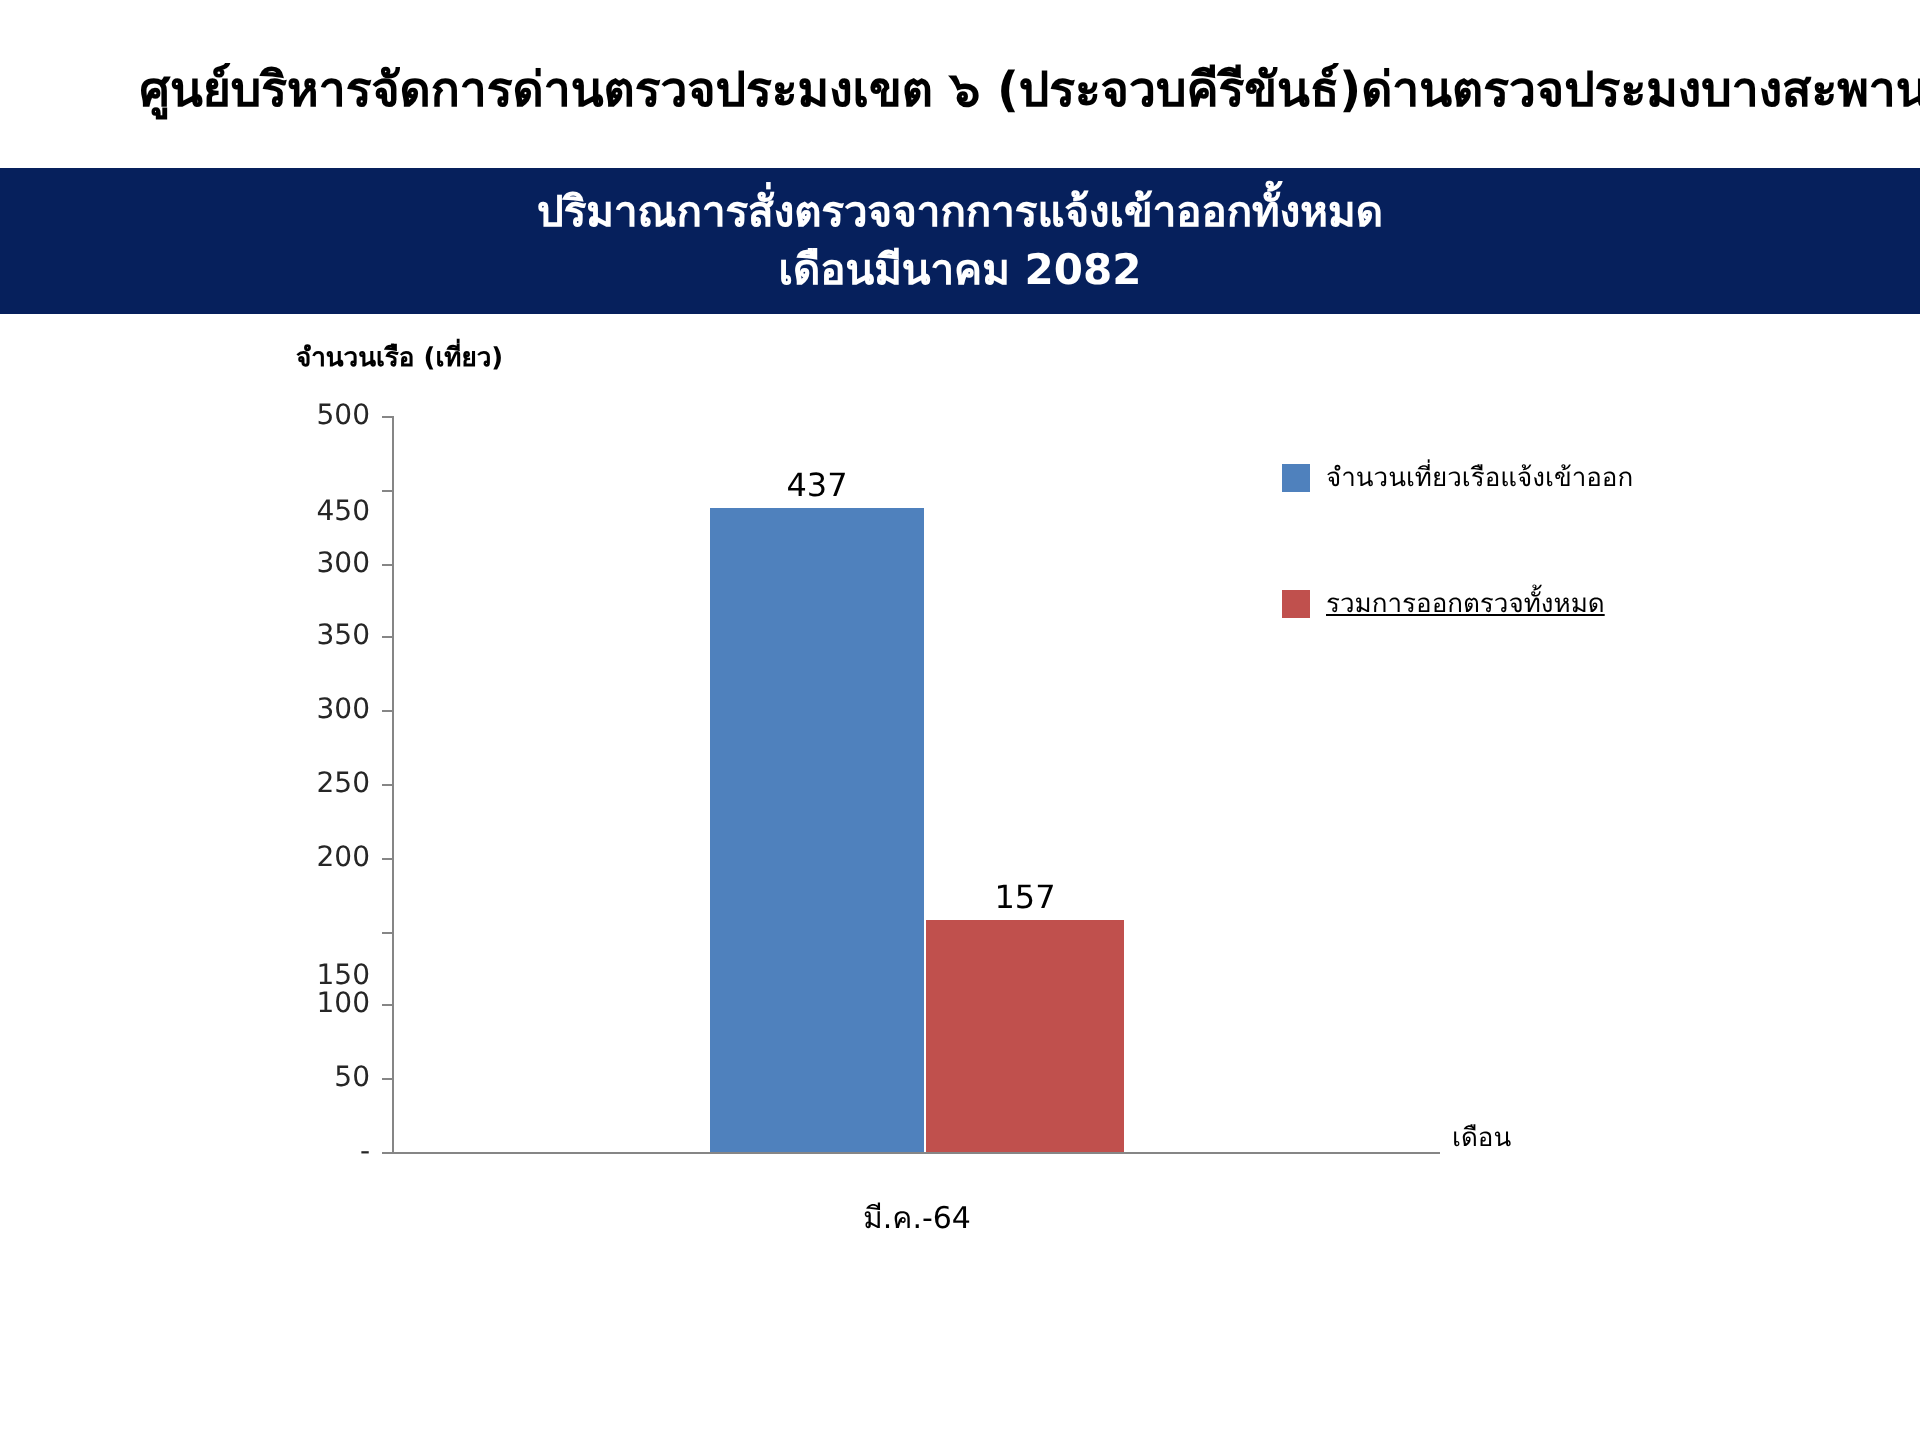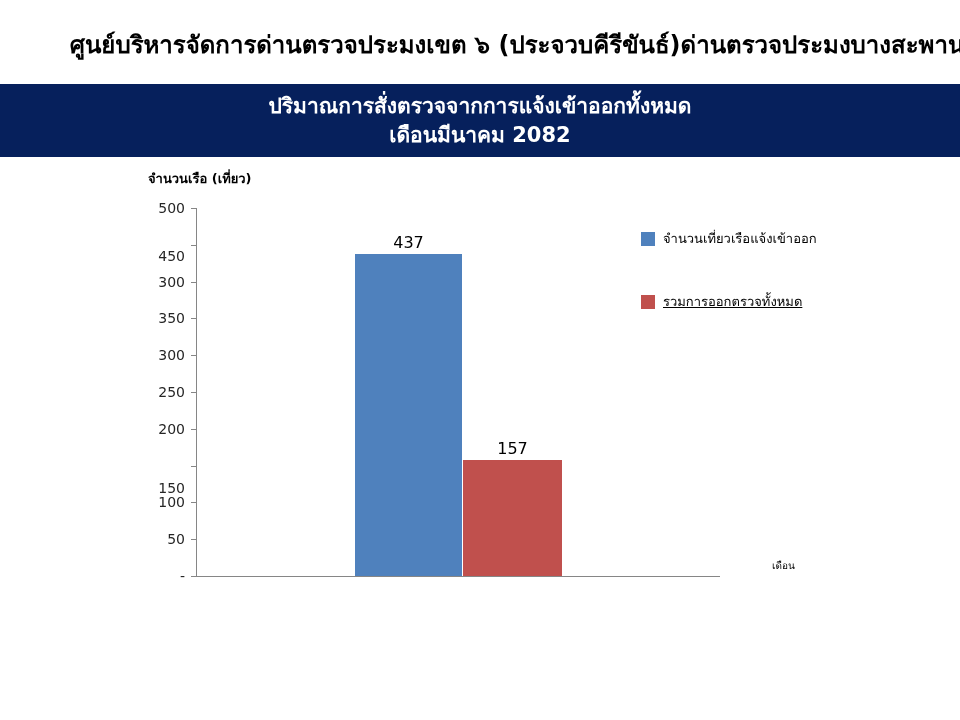--- a/index.html
+++ b/index.html
@@ -128,24 +128,23 @@
     width: 207px;
     text-align: center;
     font-size: 15px;
     color: #000000;
   }
 
   .x-axis-title {
     position: absolute;
     left: 726px;
     top: 558px;
-    font-size: 10px;
-    color: #000000;
-    white-space: nowrap;
-    margin-left: 46px;
+    font-size: 13px;
+    color: #000000;
+    white-space: nowrap;
   }
 
   
   .legend {
     position: absolute;
     left: 641px;
     top: 228px;
     width: 300px;
   }
   .legend-item {
@@ -209,20 +208,21 @@
       <div class="y-label" style="left: 135px; top: 569px; position: absolute; width: 50px;">-</div>
     </div>
 
   <div id="bars">
       <div class="bar bar-blue" style="left: 355px; width: 107px; top: 254.368px; height: 321.632px; background: rgb(79, 129, 189);"></div>
       <div class="bar-value" style="left: 355px; width: 107px; top: 235.368px;">437</div>
       <div class="bar bar-red" style="left: 463px; width: 99px; top: 460.448px; height: 115.552px; background: rgb(192, 80, 77);"></div>
       <div class="bar-value" style="left: 463px; width: 99px; top: 441.448px;">157</div>
     </div>
 
+  <div class="cat-label">มี.ค.-64</div>
 
   <div class="x-axis-title">เดือน</div>
 
   <div class="legend">
     <div class="legend-item first">
       <span class="legend-swatch" id="sw0" style="background: rgb(79, 129, 189);"></span>
       <span class="legend-label">จำนวนเที่ยวเรือแจ้งเข้าออก</span>
     </div>
     <div class="legend-item second">
       <span class="legend-swatch" id="sw1" style="background: rgb(192, 80, 77);"></span>

